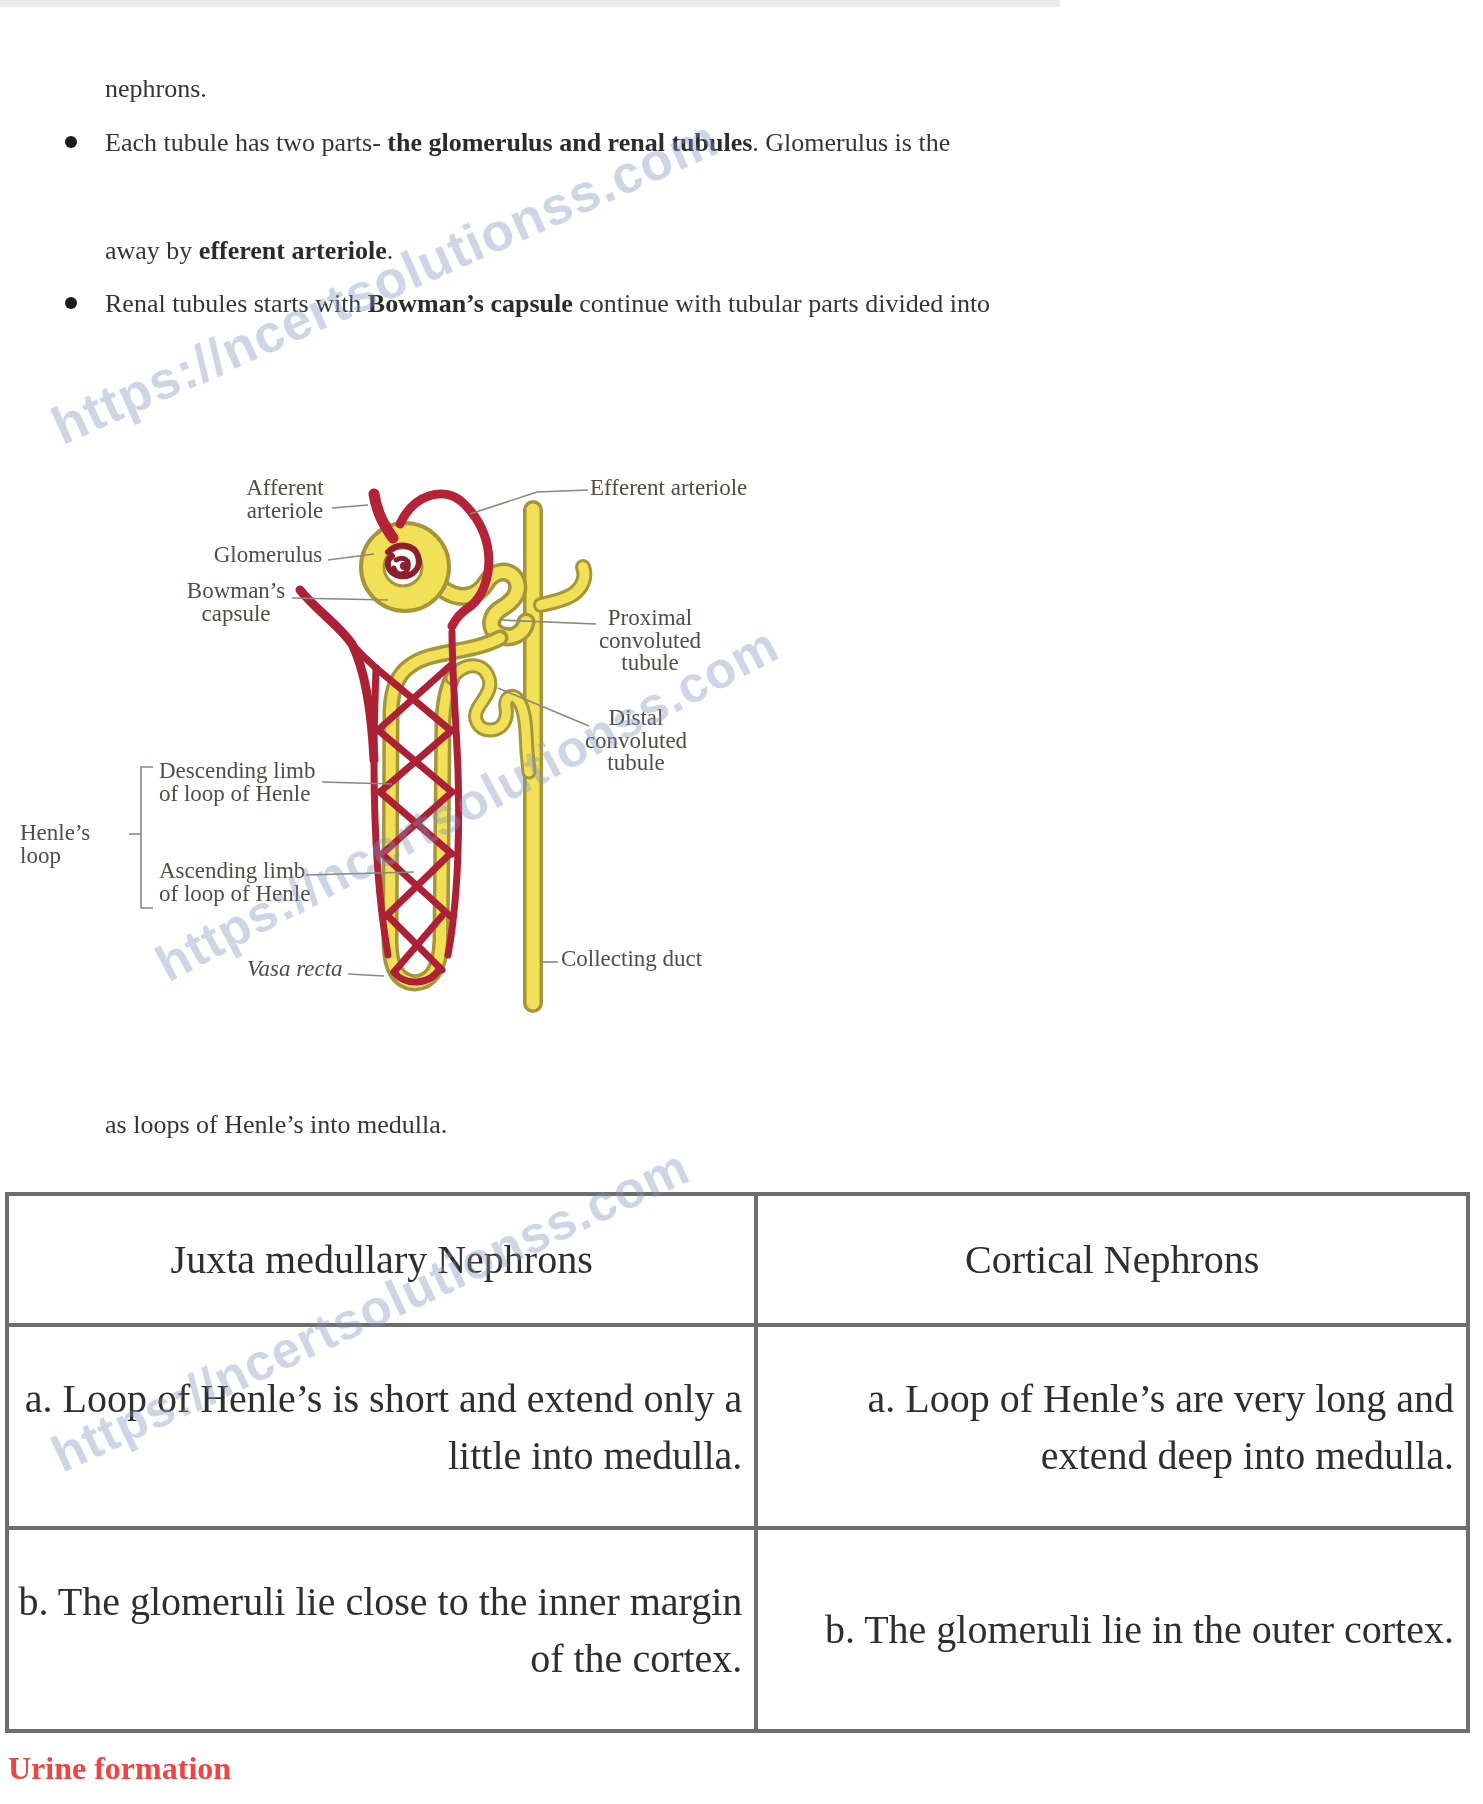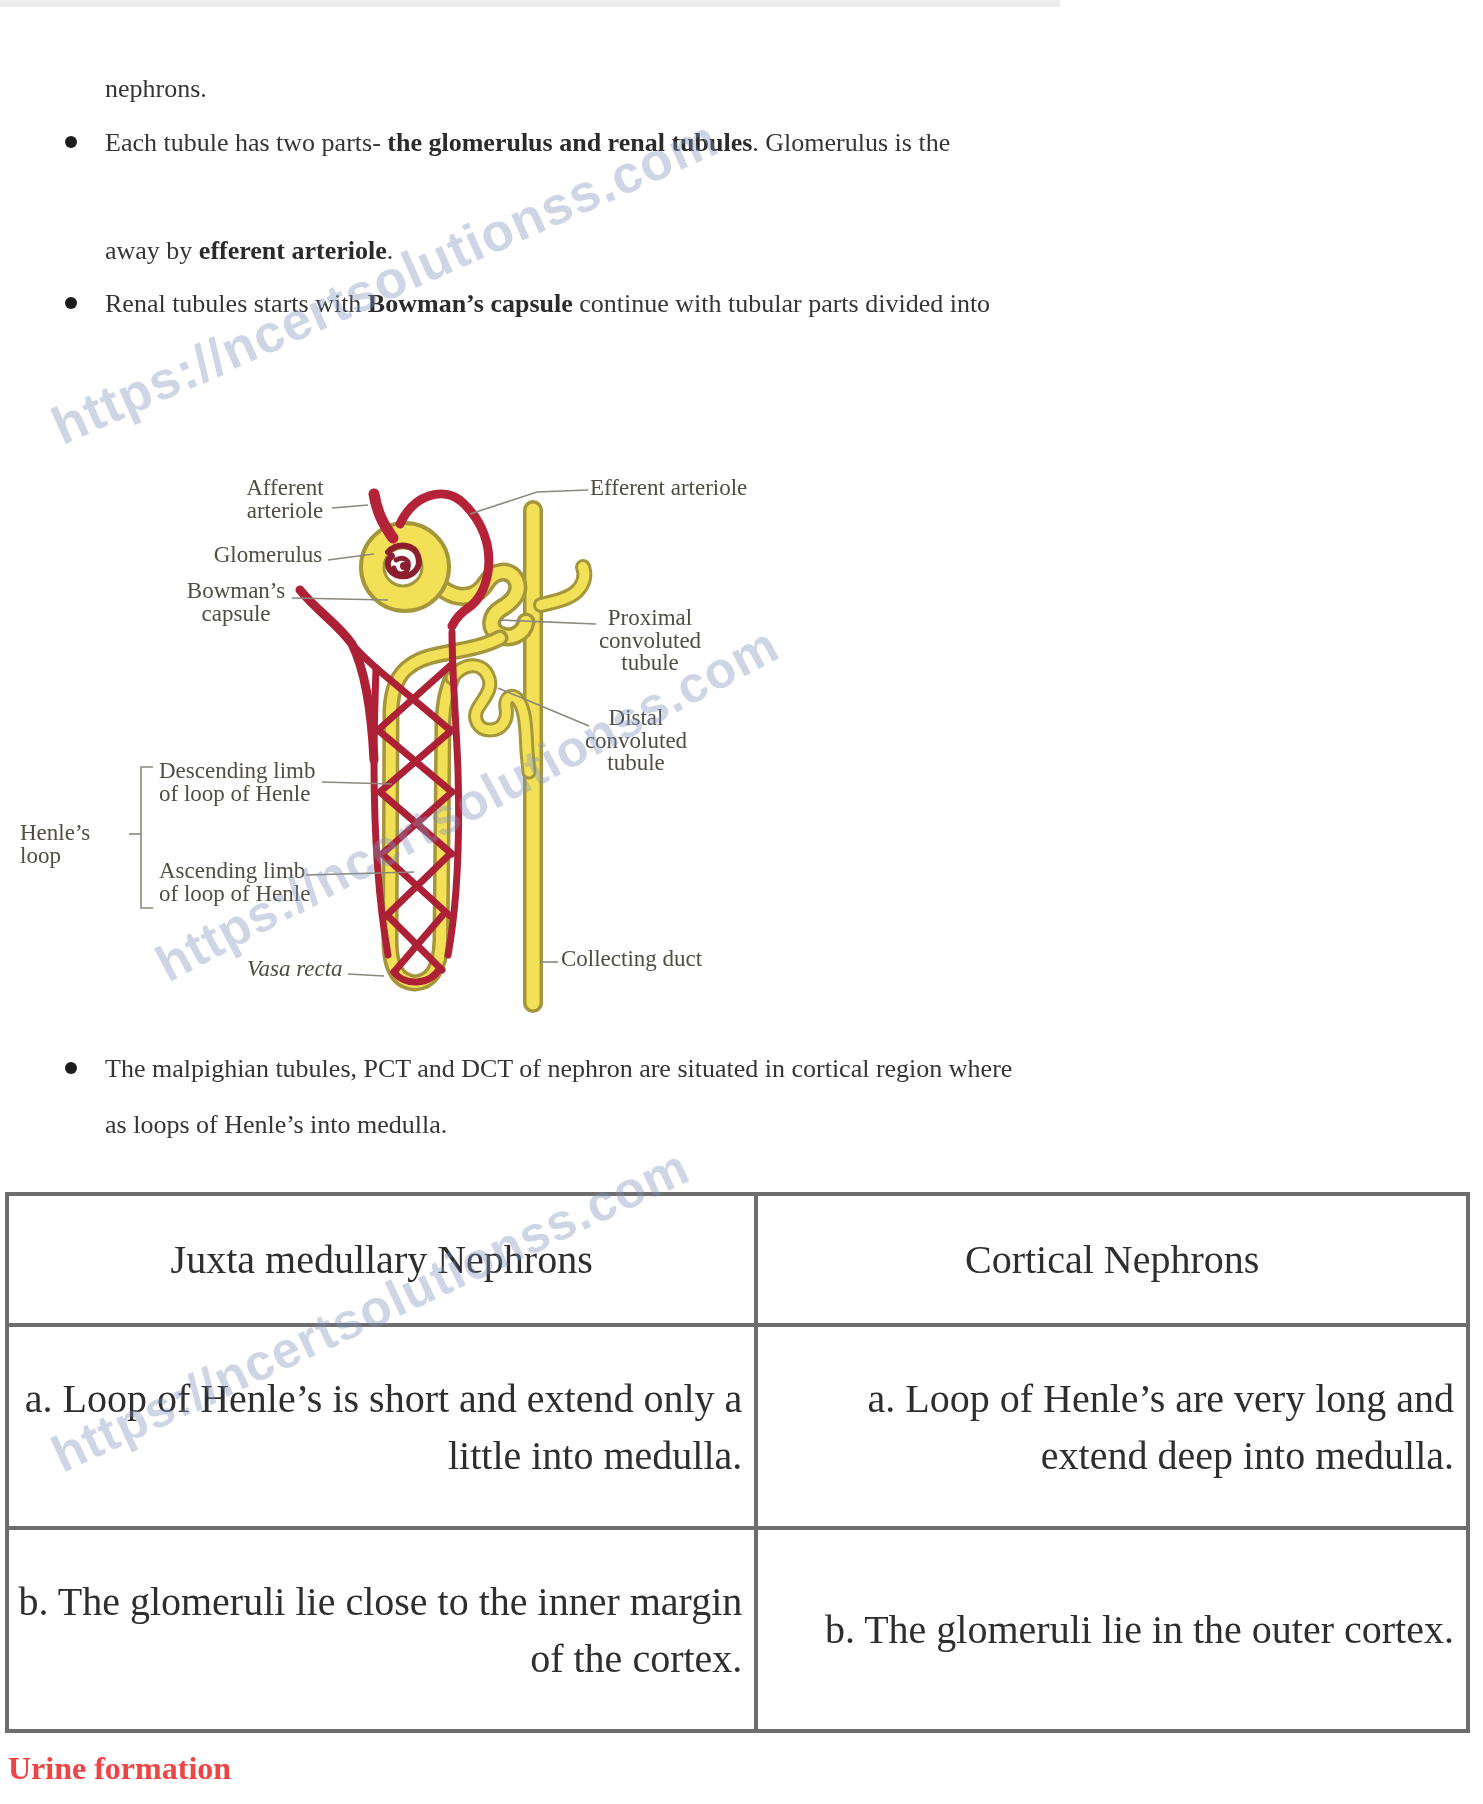--- a/index.html
+++ b/index.html
@@ -136,21 +136,20 @@
 convoluted
 tubule</div>
   <div class="dlabel" style="left:159px;top:760px;width:175px">Descending limb
 of loop of Henle</div>
   <div class="dlabel" style="left:20px;top:822px;width:112px">Henle’s loop</div>
   <div class="dlabel" style="left:159px;top:860px;width:175px">Ascending limb
 of loop of Henle</div>
   <div class="dlabel ital" style="left:247px;top:958px;width:110px">Vasa recta</div>
   <div class="dlabel" style="left:561px;top:948px;width:165px">Collecting duct</div>
 
-  <div class="tline" style="top:1048px"><span class="dot"></span><span>The malpighian tubules, PCT and DCT of nephron are situated in cortical region where</span></div>
   <div class="tline" style="top:1104px"><span>as loops of Henle’s into medulla.</span></div>
 
   <table class="cmp">
     <tbody>
         <tr>
       <th class="col1">Juxta medullary Nephrons</th>
       <th class="col2">Cortical Nephrons</th>
     </tr>
     <tr>
       <td>a. Loop of Henle’s is short and extend only a little into medulla.</td>

